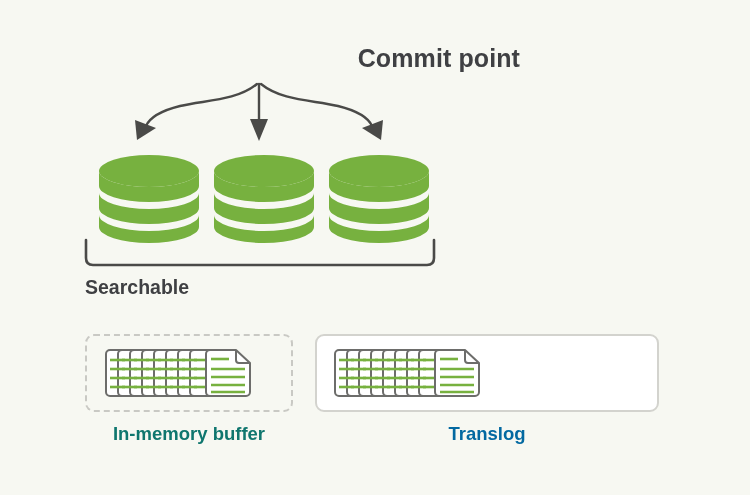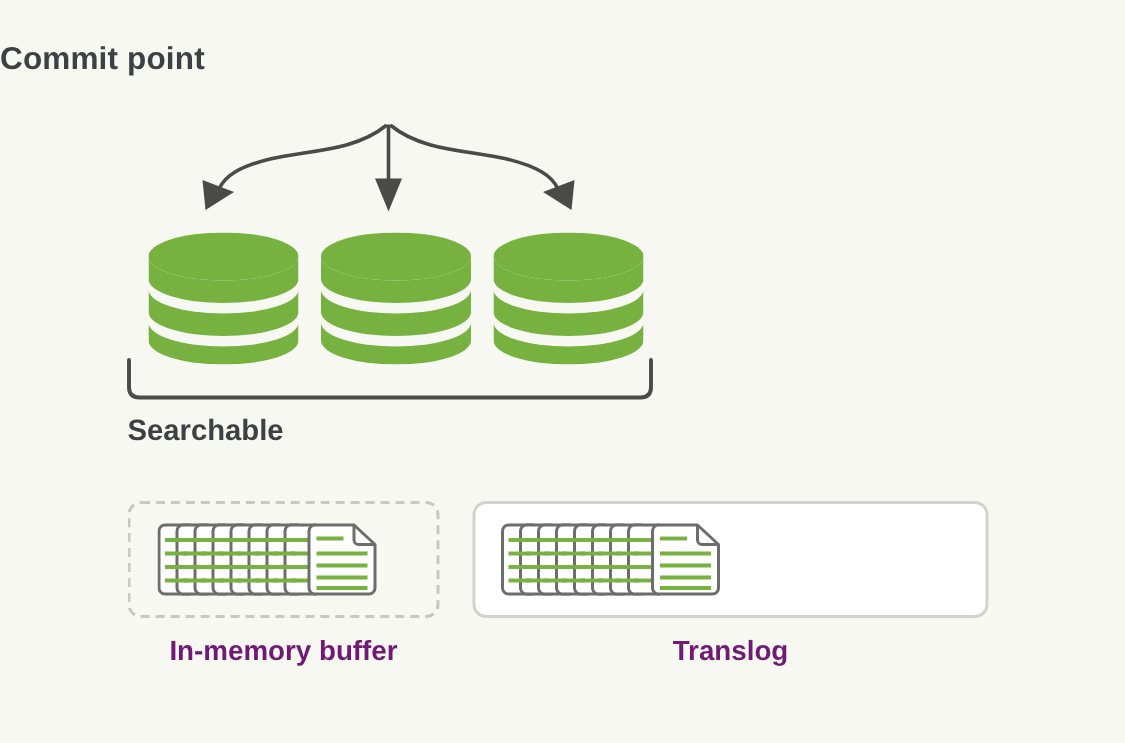--- a/index.html
+++ b/index.html
@@ -18,24 +18,24 @@
     position: absolute;
     left: 0; top: 0;
     width: 750px;
     height: 495px;
   }
   .abs { position: absolute; }
 
   
   #commit-point-label {
     left: 0;
-    top: 28px;
+    top: 44px;
     width: 520px;
-    text-align: left;
-    font-size: 21px;
+    text-align: right;
+    font-size: 25px;
     font-weight: bold;
     color: #3f4043;
     letter-spacing: 0.1px;
   }
 
   
   #arrow-layer {
     left: 0; top: 0;
     width: 750px; height: 495px;
     pointer-events: none;
@@ -95,30 +95,30 @@
     height: 54px;
   }
 
   #in-memory-buffer-label {
     left: 85px;
     top: 423px;
     width: 208px;
     text-align: center;
     font-size: 18.5px;
     font-weight: bold;
-    color: #701a75;
+    color: #0f766e;
   }
   #translog-label {
     left: 315px;
     top: 423px;
     width: 344px;
     text-align: center;
     font-size: 18.5px;
     font-weight: bold;
-    color: #701a75;
+    color: #0369a1;
   }
 </style>
 </head>
 <body>
 
 <div id="stage">
 
   <div class="abs" id="commit-point-label">Commit point</div>
 
   <svg class="abs" id="arrow-layer" viewBox="0 0 750 495">

